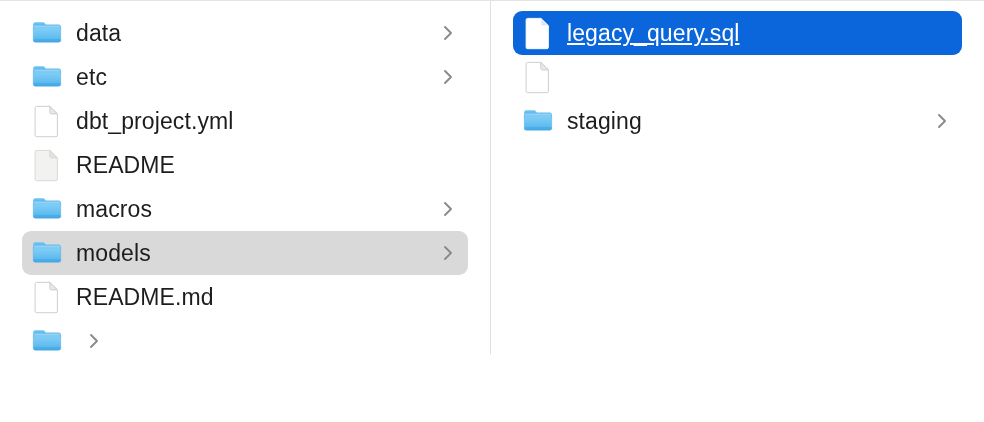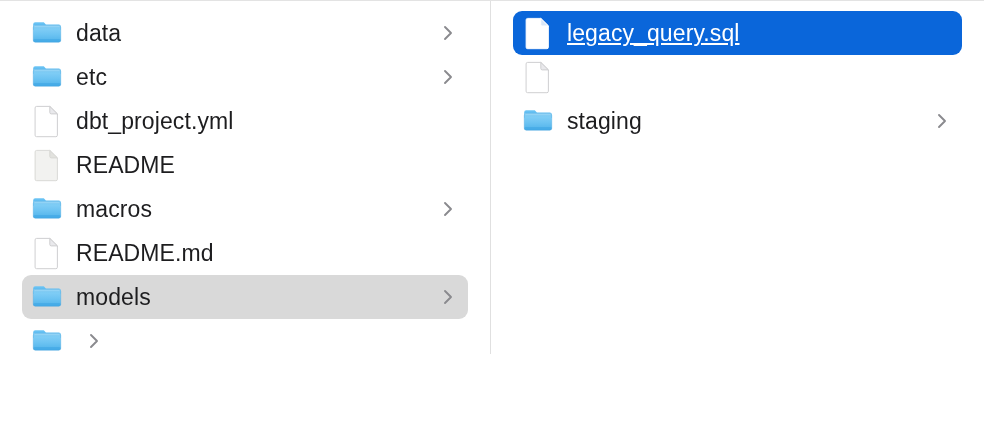--- a/index.html
+++ b/index.html
@@ -224,61 +224,61 @@
     <rect x="1.2" y="9.6" width="27.6" height="16.6" rx="2.1" fill="none" stroke="#3f9fd8" stroke-width="0.55" opacity="0.55"></rect>
   </svg>
         </span>
         <span class="label">macros</span>
         <span class="chevron">
           <svg viewBox="0 0 16 22" xmlns="http://www.w3.org/2000/svg">
     <path d="M5 5 L11 11 L5 17" fill="none" stroke="#8a8a8e" stroke-width="1.9" stroke-linecap="round" stroke-linejoin="round"></path>
   </svg>
         </span>
       </div>
+      <div class="row sel-inactive">
+        <span class="icon ic-folder">
+  <svg viewBox="0 0 30 34" xmlns="http://www.w3.org/2000/svg">
+    <defs>
+      <linearGradient id="fg-tab" x1="0" y1="0" x2="0" y2="1">
+        <stop offset="0" stop-color="#6fc6f5"></stop>
+        <stop offset="1" stop-color="#3fa8e8"></stop>
+      </linearGradient>
+      <linearGradient id="fg-body" x1="0" y1="0" x2="0" y2="1">
+        <stop offset="0" stop-color="#8ad2f7"></stop>
+        <stop offset="0.55" stop-color="#6cc3f2"></stop>
+        <stop offset="1" stop-color="#4fb2ea"></stop>
+      </linearGradient>
+      <linearGradient id="fg-lip" x1="0" y1="0" x2="0" y2="1">
+        <stop offset="0" stop-color="#a9def9"></stop>
+        <stop offset="1" stop-color="#72c4f1"></stop>
+      </linearGradient>
+    </defs>
+    <path d="M1.2 8.2 a2.0 2.0 0 0 1 2.0 -2.0 h8.6 l2.1 2.4 h12.9 a2.0 2.0 0 0 1 2.0 2.0 v3.2 H1.2 Z" fill="url(#fg-tab)"></path>
+    <rect x="1.2" y="9.6" width="27.6" height="16.6" rx="2.1" fill="url(#fg-body)"></rect>
+    <rect x="1.2" y="9.6" width="27.6" height="2.6" rx="1.2" fill="url(#fg-lip)"></rect>
+    <rect x="1.2" y="23.0" width="27.6" height="3.2" rx="1.6" fill="#3ca4e4" opacity="0.55"></rect>
+    <rect x="1.2" y="9.6" width="27.6" height="16.6" rx="2.1" fill="none" stroke="#3f9fd8" stroke-width="0.55" opacity="0.55"></rect>
+  </svg>
+        </span>
+        <span class="label">models</span>
+        <span class="chevron">
+          <svg viewBox="0 0 16 22" xmlns="http://www.w3.org/2000/svg">
+    <path d="M5 5 L11 11 L5 17" fill="none" stroke="#8a8a8e" stroke-width="1.9" stroke-linecap="round" stroke-linejoin="round"></path>
+  </svg>
+        </span>
+      </div>
       <div class="row">
         <span class="icon ic-doc">
   <svg viewBox="0 0 30 34" xmlns="http://www.w3.org/2000/svg">
     <path d="M4.6 2.4 h13.2 l7.6 7.5 v21.3 a1.5 1.5 0 0 1 -1.5 1.5 H4.6 a1.5 1.5 0 0 1 -1.5 -1.5 V3.9 a1.5 1.5 0 0 1 1.5 -1.5 Z" fill="#ffffff" stroke="#c9c9cc" stroke-width="0.9" stroke-linejoin="round"></path>
     <path d="M17.8 2.4 v6.0 a1.5 1.5 0 0 0 1.5 1.5 h6.1 Z" fill="#e9e9ec" stroke="#c9c9cc" stroke-width="0.9" stroke-linejoin="round"></path>
   </svg>
         </span>
         <span class="label">README.md</span>
         <span class="chevron-spacer"></span>
-      </div>
-      <div class="row sel-inactive">
-        <span class="icon ic-folder">
-  <svg viewBox="0 0 30 34" xmlns="http://www.w3.org/2000/svg">
-    <defs>
-      <linearGradient id="fg-tab" x1="0" y1="0" x2="0" y2="1">
-        <stop offset="0" stop-color="#6fc6f5"></stop>
-        <stop offset="1" stop-color="#3fa8e8"></stop>
-      </linearGradient>
-      <linearGradient id="fg-body" x1="0" y1="0" x2="0" y2="1">
-        <stop offset="0" stop-color="#8ad2f7"></stop>
-        <stop offset="0.55" stop-color="#6cc3f2"></stop>
-        <stop offset="1" stop-color="#4fb2ea"></stop>
-      </linearGradient>
-      <linearGradient id="fg-lip" x1="0" y1="0" x2="0" y2="1">
-        <stop offset="0" stop-color="#a9def9"></stop>
-        <stop offset="1" stop-color="#72c4f1"></stop>
-      </linearGradient>
-    </defs>
-    <path d="M1.2 8.2 a2.0 2.0 0 0 1 2.0 -2.0 h8.6 l2.1 2.4 h12.9 a2.0 2.0 0 0 1 2.0 2.0 v3.2 H1.2 Z" fill="url(#fg-tab)"></path>
-    <rect x="1.2" y="9.6" width="27.6" height="16.6" rx="2.1" fill="url(#fg-body)"></rect>
-    <rect x="1.2" y="9.6" width="27.6" height="2.6" rx="1.2" fill="url(#fg-lip)"></rect>
-    <rect x="1.2" y="23.0" width="27.6" height="3.2" rx="1.6" fill="#3ca4e4" opacity="0.55"></rect>
-    <rect x="1.2" y="9.6" width="27.6" height="16.6" rx="2.1" fill="none" stroke="#3f9fd8" stroke-width="0.55" opacity="0.55"></rect>
-  </svg>
-        </span>
-        <span class="label">models</span>
-        <span class="chevron">
-          <svg viewBox="0 0 16 22" xmlns="http://www.w3.org/2000/svg">
-    <path d="M5 5 L11 11 L5 17" fill="none" stroke="#8a8a8e" stroke-width="1.9" stroke-linecap="round" stroke-linejoin="round"></path>
-  </svg>
-        </span>
       </div>
       <div class="row">
         <span class="icon ic-folder">
   <svg viewBox="0 0 30 34" xmlns="http://www.w3.org/2000/svg">
     <defs>
       <linearGradient id="fg-tab" x1="0" y1="0" x2="0" y2="1">
         <stop offset="0" stop-color="#6fc6f5"></stop>
         <stop offset="1" stop-color="#3fa8e8"></stop>
       </linearGradient>
       <linearGradient id="fg-body" x1="0" y1="0" x2="0" y2="1">

